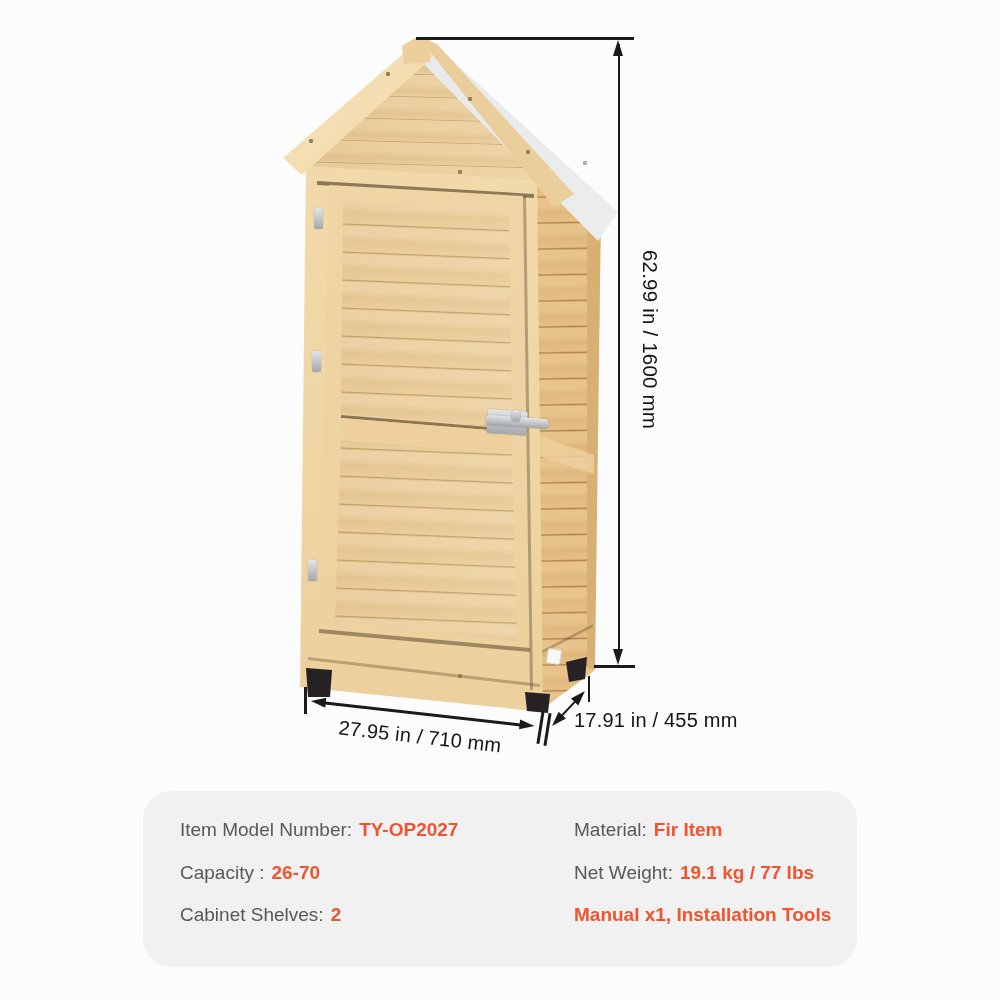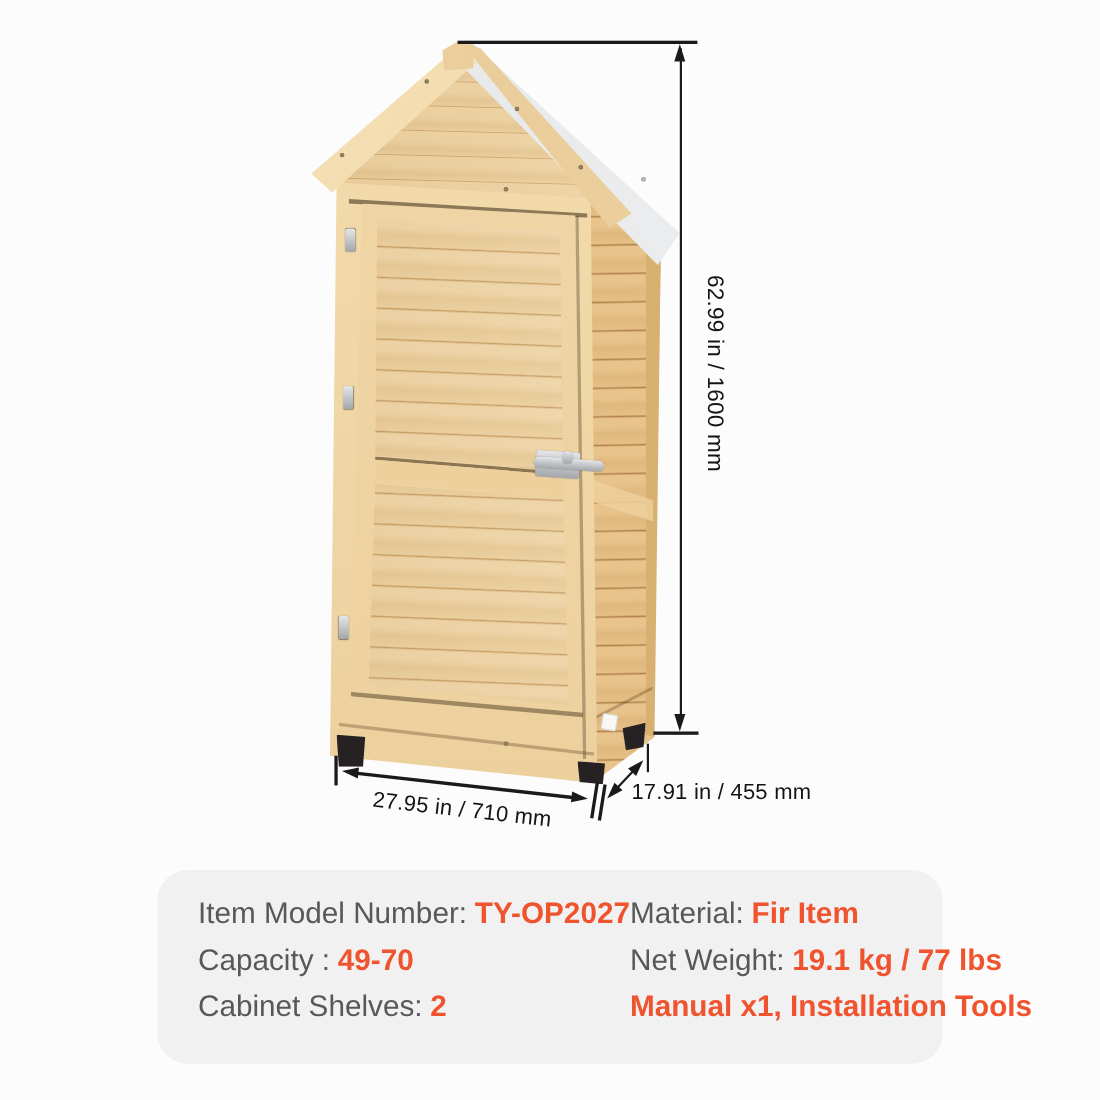--- a/index.html
+++ b/index.html
@@ -36,21 +36,21 @@
   .arrow.right{border-top:5.5px solid transparent;border-bottom:5.5px solid transparent;border-left:15px solid #1a1a1a;}
   .arrow.up   {border-left:5.5px solid transparent;border-right:5.5px solid transparent;border-bottom:16px solid #1a1a1a;}
   .arrow.down {border-left:5.5px solid transparent;border-right:5.5px solid transparent;border-top:16px solid #1a1a1a;}
   .dim-group{position:absolute;}
   .vertical-text{writing-mode:vertical-rl;}
   
   .panel{position:absolute;left:143px;top:791px;width:714px;height:176px;background:#f1f1f2;border-radius:28px;
          display:flex;box-sizing:border-box;padding:18px 0 0 37px;}
   .spec-col{display:flex;flex-direction:column;}
   .spec-col-left{width:394px;}
-  .spec-row{font-size:27px;line-height:42.5px;white-space:nowrap;}
+  .spec-row{font-size:19px;line-height:42.5px;white-space:nowrap;}
   .spec-label{color:#58585a;}
   .spec-label:not(:empty){margin-right:7px;}
   .spec-value{color:#f0542e;font-weight:700;}
 </style>
 </head>
 <body>
 
 <div class="canvas">
 
   <div>
@@ -132,21 +132,21 @@
     </div>
     <div class="dim-label" style="left:574px;top:709px">17.91 in / 455 mm</div>
   </div>
 
   <div class="panel">
     <div class="spec-col spec-col-left">
       <div class="spec-row">
         <span class="spec-label">Item Model Number:</span><span class="spec-value">TY-OP2027</span>
       </div>
       <div class="spec-row">
-        <span class="spec-label">Capacity :</span><span class="spec-value">49-70</span>
+        <span class="spec-label">Capacity :</span><span class="spec-value">26-70</span>
       </div>
       <div class="spec-row">
         <span class="spec-label">Cabinet Shelves:</span><span class="spec-value">2</span>
       </div>
     </div>
     <div class="spec-col">
       <div class="spec-row">
         <span class="spec-label">Material:</span><span class="spec-value">Fir Item</span>
       </div>
       <div class="spec-row">

